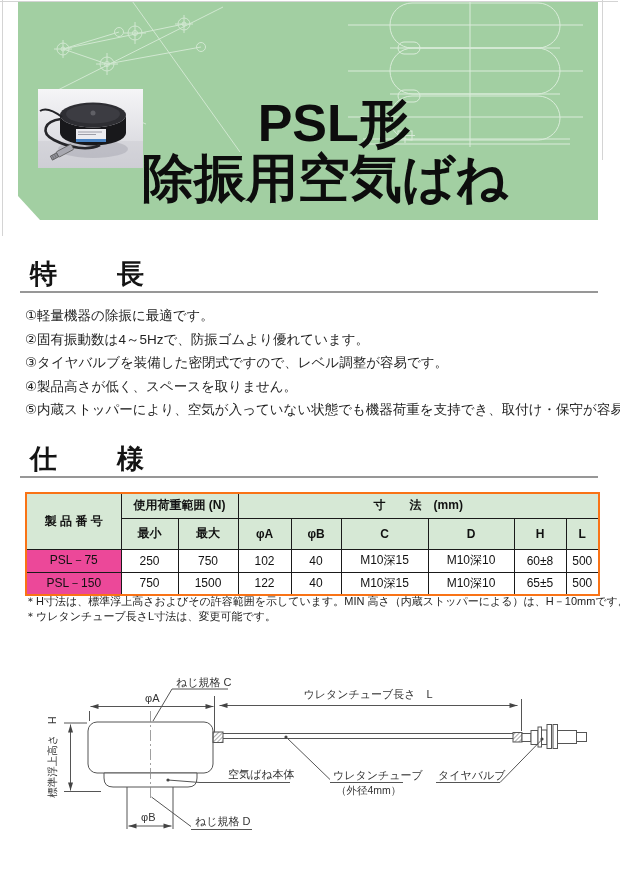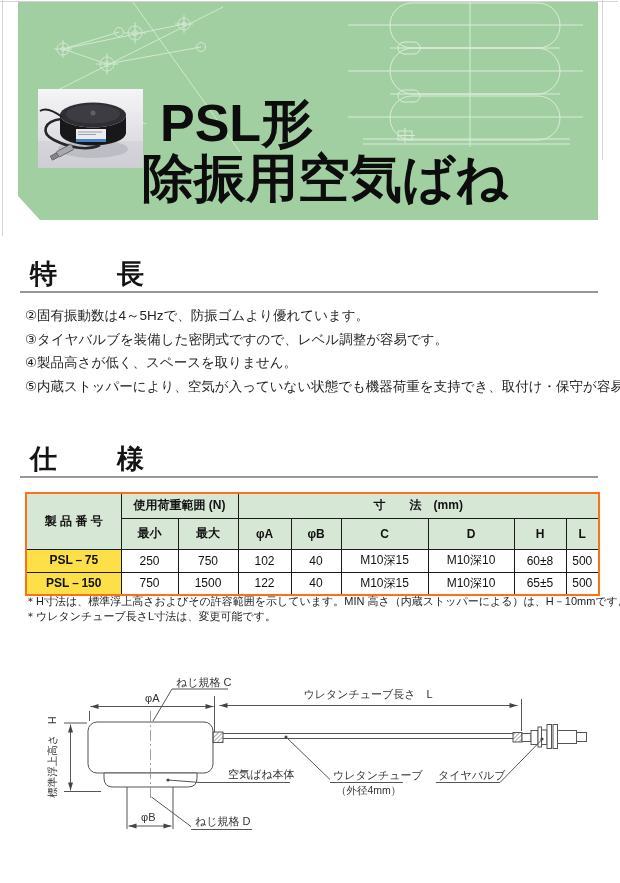--- a/index.html
+++ b/index.html
@@ -17,21 +17,21 @@
   }
   .banner svg{position:absolute;left:0;top:0;}
   .photo{
     position:absolute; left:38px; top:89px; width:105px; height:79px;
   }
   .title{
     position:absolute; left:142px; top:96px;
     font-size:52px; line-height:55px; font-weight:bold; color:#0d0d0d;
     letter-spacing:0px; white-space:nowrap;
   }
-  .title .l1{padding-left:18px;}
+  .title .l1{padding-left:18px;text-align:center;}
   
   .sec-head{
     position:absolute; left:30px; display:flex; gap:60px;
     font-size:27px; font-weight:bold; line-height:1; color:#141414;
   }
   .rule{position:absolute; left:20px; width:578px; height:2px; background:#979797;}
   
   .features{
     position:absolute; left:25px; top:304px; width:585px;
     font-size:13.5px; line-height:23.5px; color:#1f1f1f; white-space:nowrap;
@@ -41,21 +41,21 @@
     position:absolute; left:25px; top:492px;
     border-collapse:collapse; table-layout:fixed; width:573px;
     font-size:12px; color:#111;
   }
   .spec-table td{
     border:1px solid #1a1a1a; text-align:center; vertical-align:middle;
     padding:0; overflow:hidden; white-space:nowrap;
   }
   .spec-table{border:2px solid #f97316;}
   .spec-table .hd{background:#d6e8d5; font-weight:bold;}
-  .spec-table .prod{background:#fde047; font-weight:bold;}
+  .spec-table .prod{background:#ec4899; font-weight:normal;}
   .r1{height:25px;} .r2{height:31px;} .r3{height:23px;} .r4{height:23px;margin-left:21px;}
   .notes{
     position:absolute; left:25px; top:594px; width:585px;
     font-size:11px; line-height:14.5px; color:#222; white-space:nowrap;
   }
   .diagram{position:absolute; left:0; top:655px;}
   .dlabel{font-family:"Liberation Sans","DejaVu Sans",sans-serif; font-size:11px; fill:#333;}
   .dsmall{font-size:10.5px;}
 </style>
 </head>
@@ -152,20 +152,21 @@
     <div class="l2">除振用空気ばね</div>
   </div>
 
   <div class="sec-head" style="top:261px;">
     <span>特</span>
     <span>長</span>
   </div>
   <div class="rule" style="top:291px;"></div>
 
   <div class="features">
+    <div>①軽量機器の除振に最適です。</div>
     <div>②固有振動数は4～5Hzで、防振ゴムより優れています。</div>
     <div>③タイヤバルブを装備した密閉式ですので、レベル調整が容易です。</div>
     <div>④製品高さが低く、スペースを取りません。</div>
     <div>⑤内蔵ストッパーにより、空気が入っていない状態でも機器荷重を支持でき、取付け・保守が容易です。</div>
   </div>
 
   <div class="sec-head" style="top:446px;">
     <span>仕</span>
     <span>様</span>
   </div>

